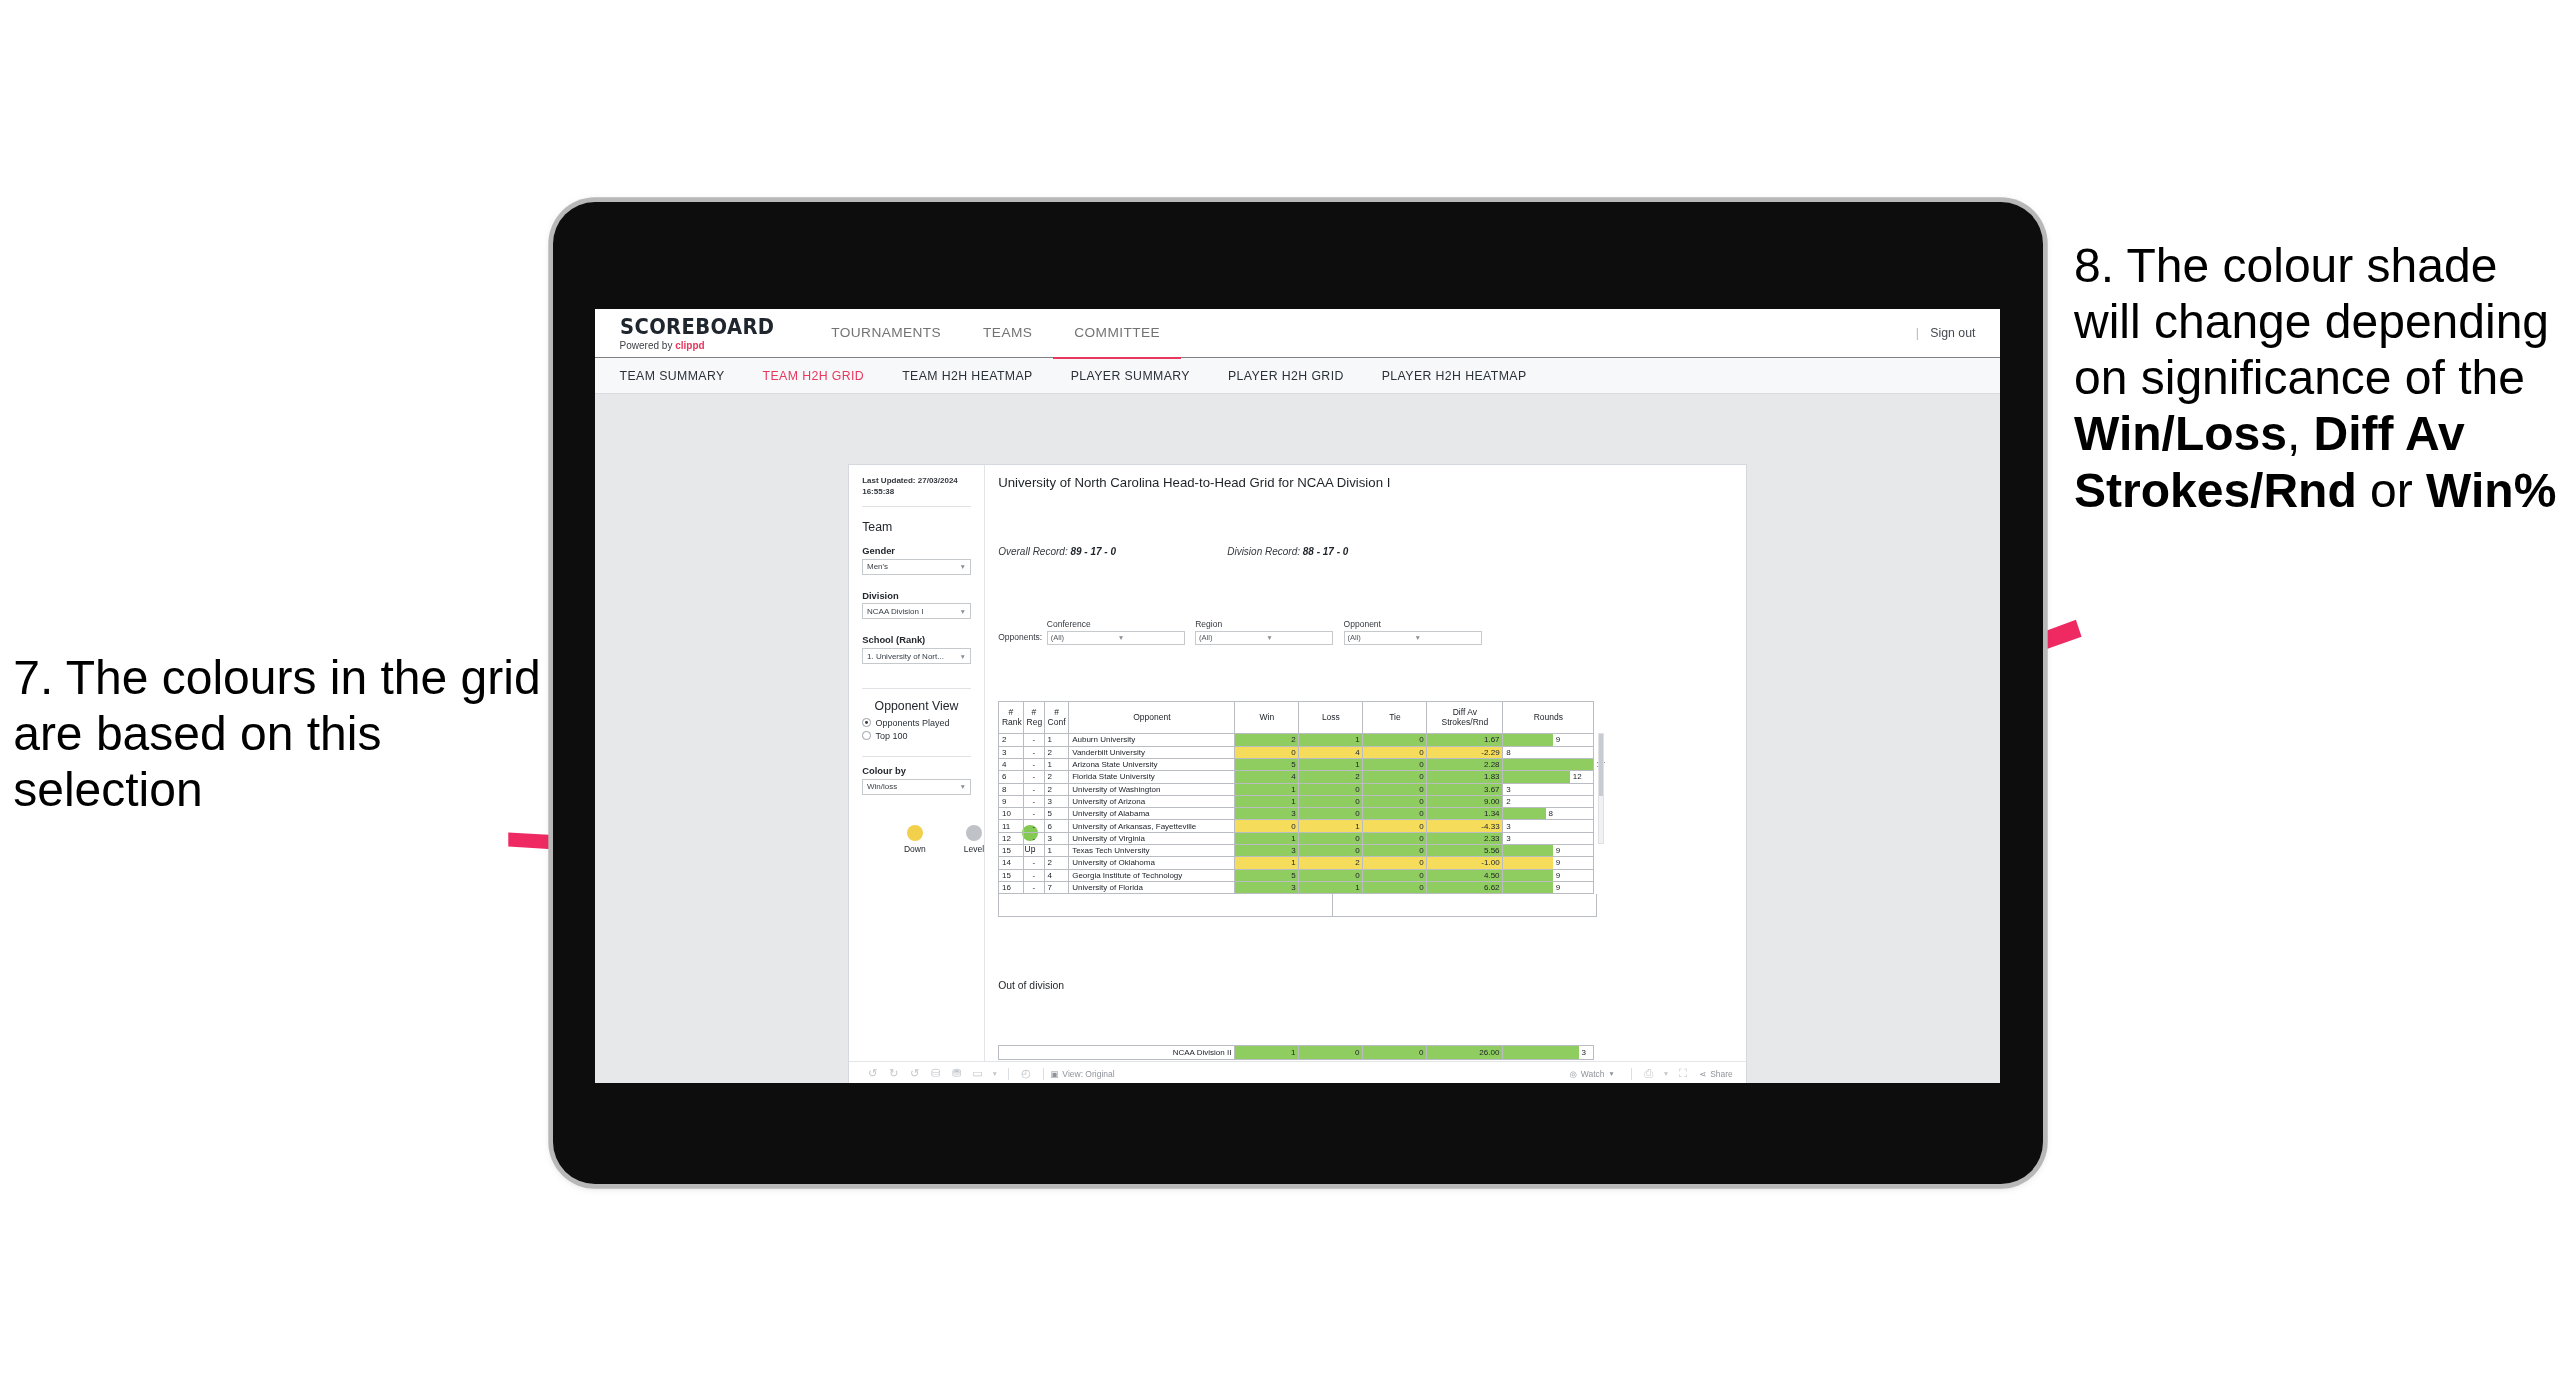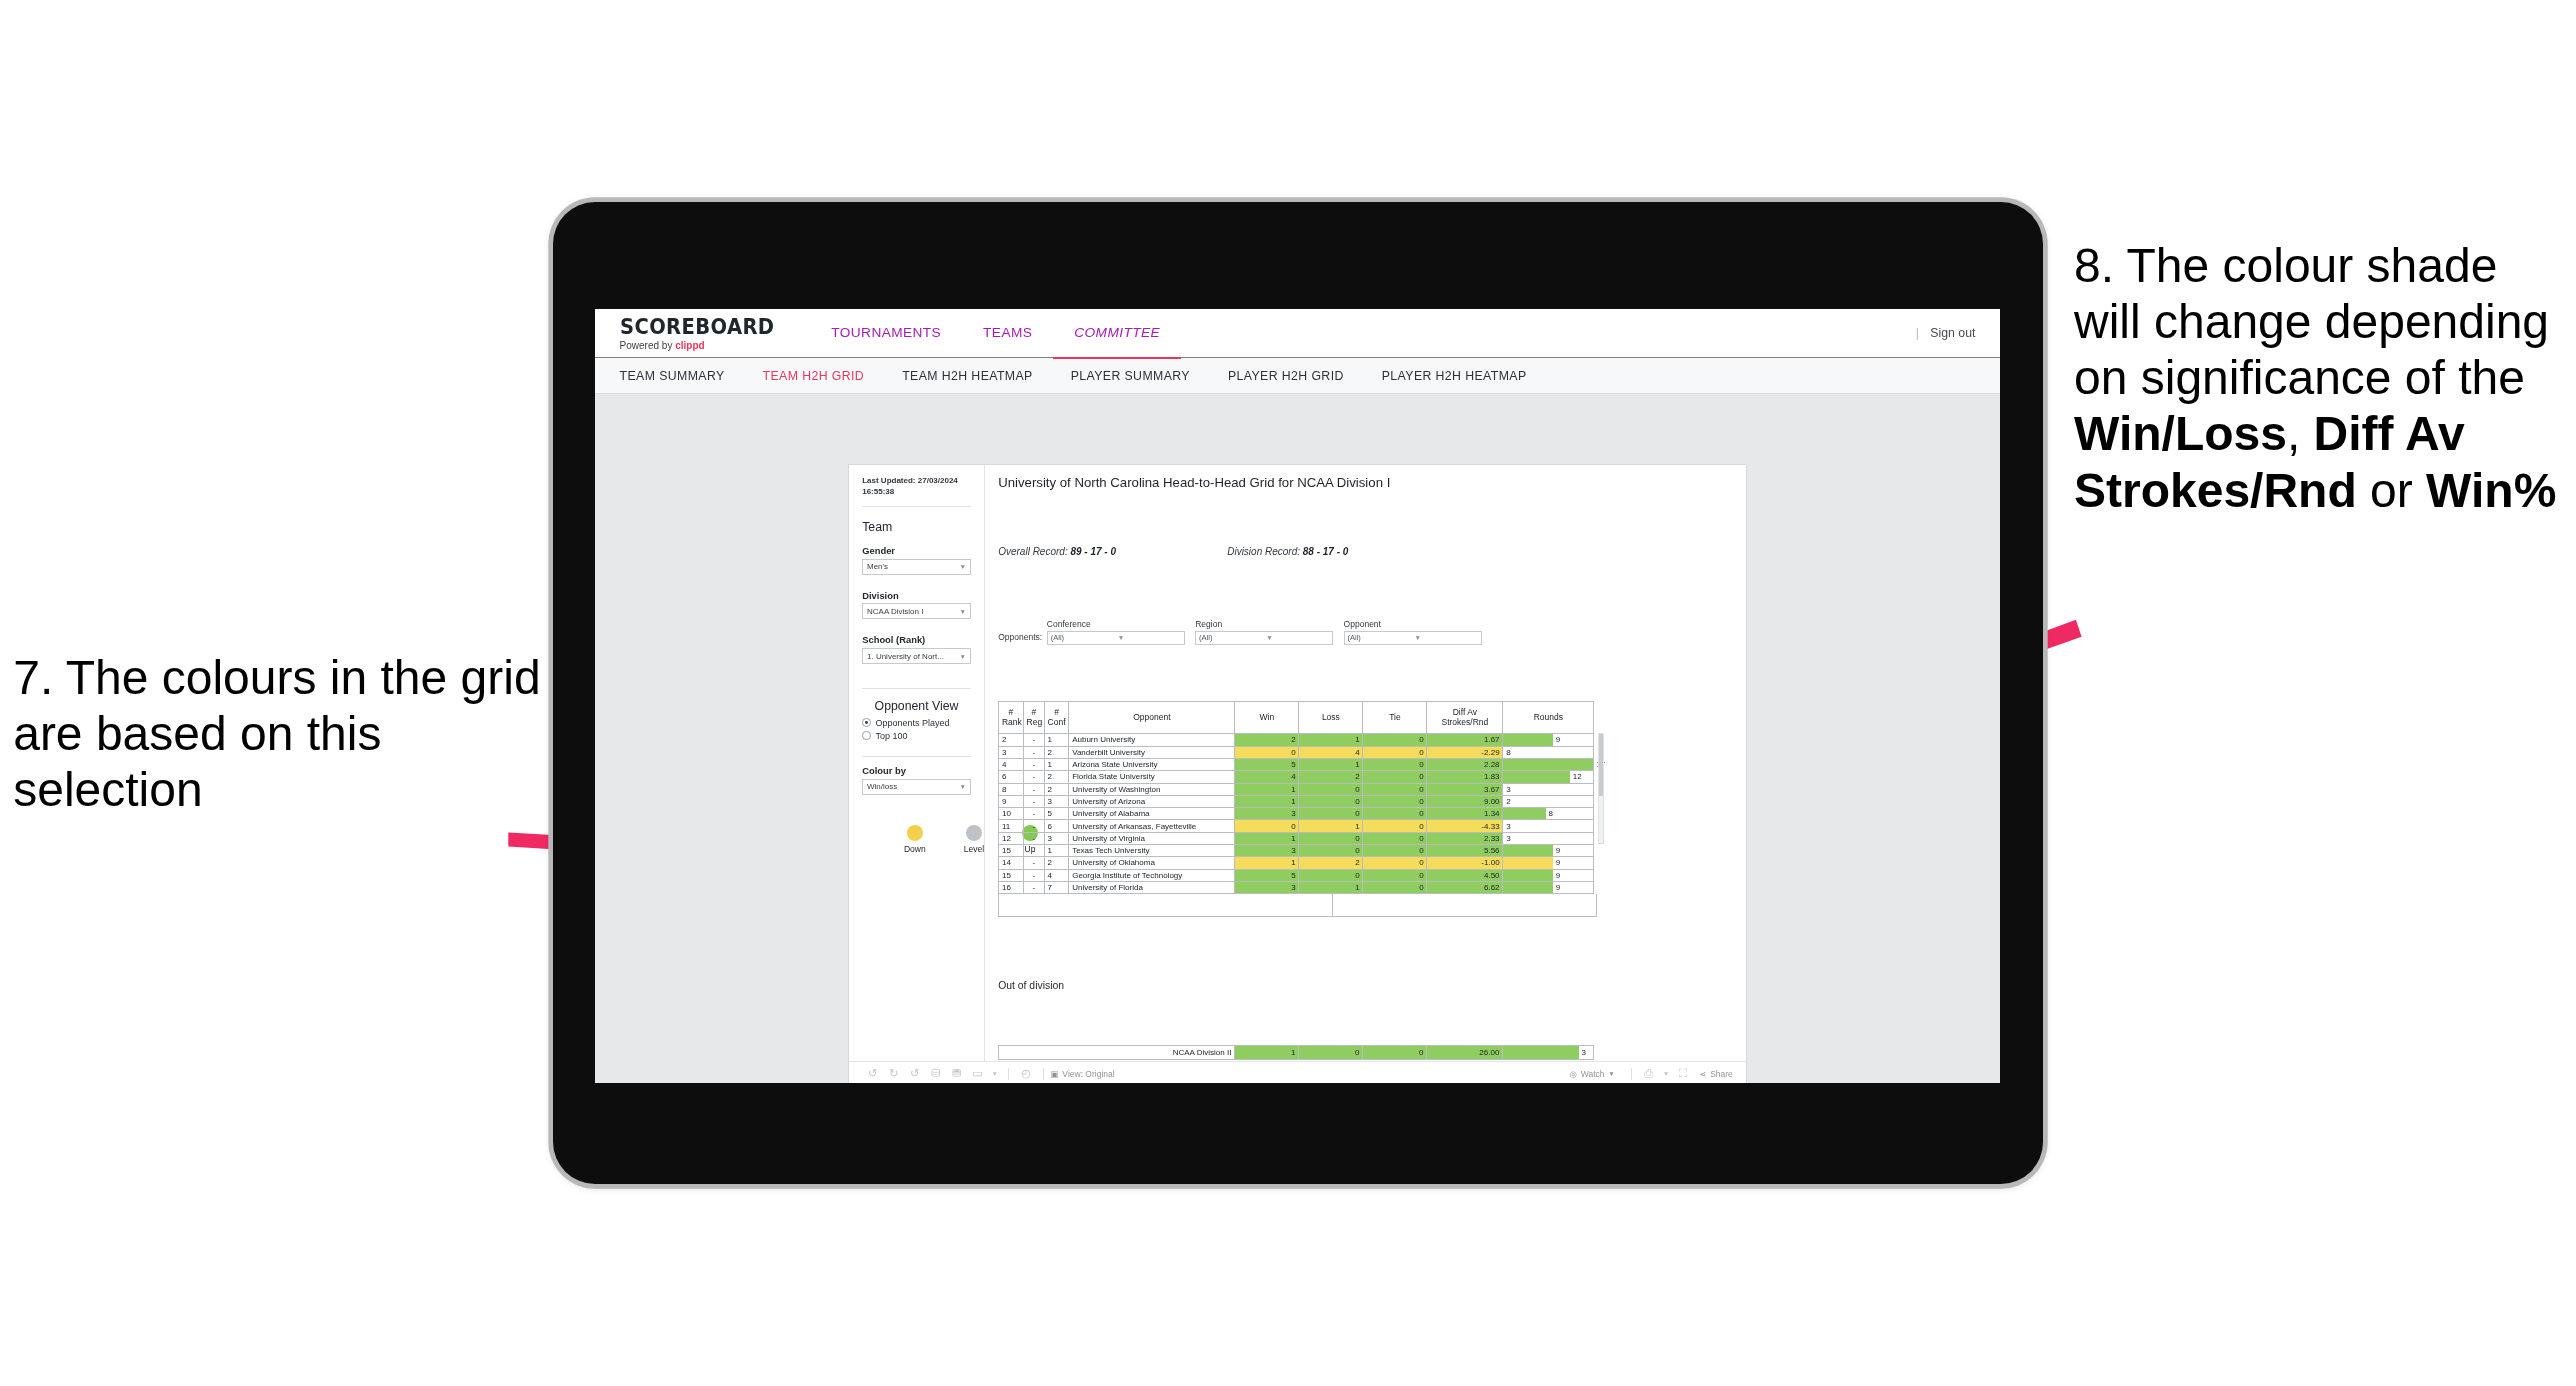--- a/index.html
+++ b/index.html
@@ -69,26 +69,26 @@
     font-weight:700; font-size:21px; letter-spacing:0.4px;
     color:#20262e; line-height:1; transform:scaleX(.93); transform-origin:left;
   }
   .brand-sub { font-size:10px; color:#3a3f45; margin-top:2.8px; white-space:nowrap; }
   .brand-sub .accent { color:#e8365d; font-weight:700; }
 
   .mainnav { display:flex; align-items:stretch; }
   .mainnav-item {
     display:flex; align-items:center;
     padding:0 21px;
-    font-size:13.7px; color:#a21caf; letter-spacing:0.4px;
+    font-size:13.7px; color:#737373; letter-spacing:0.4px;
     white-space:nowrap; cursor:pointer;
     border-bottom:2.8px solid transparent;
     margin-bottom:-1.9px;
   }
-  .mainnav-item.active { border-bottom-color:#e8365d;font-style:italic; }
+  .mainnav-item.active { border-bottom-color:#e8365d; }
 
   .header-right {
     margin-left:auto; display:flex; align-items:center;
     padding-right:24.6px; gap:11.3px;
     font-size:12.3px; color:#454b52;
   }
   .header-right .sep { color:#b5b9bd; }
   .signout { cursor:pointer; }
 
   

